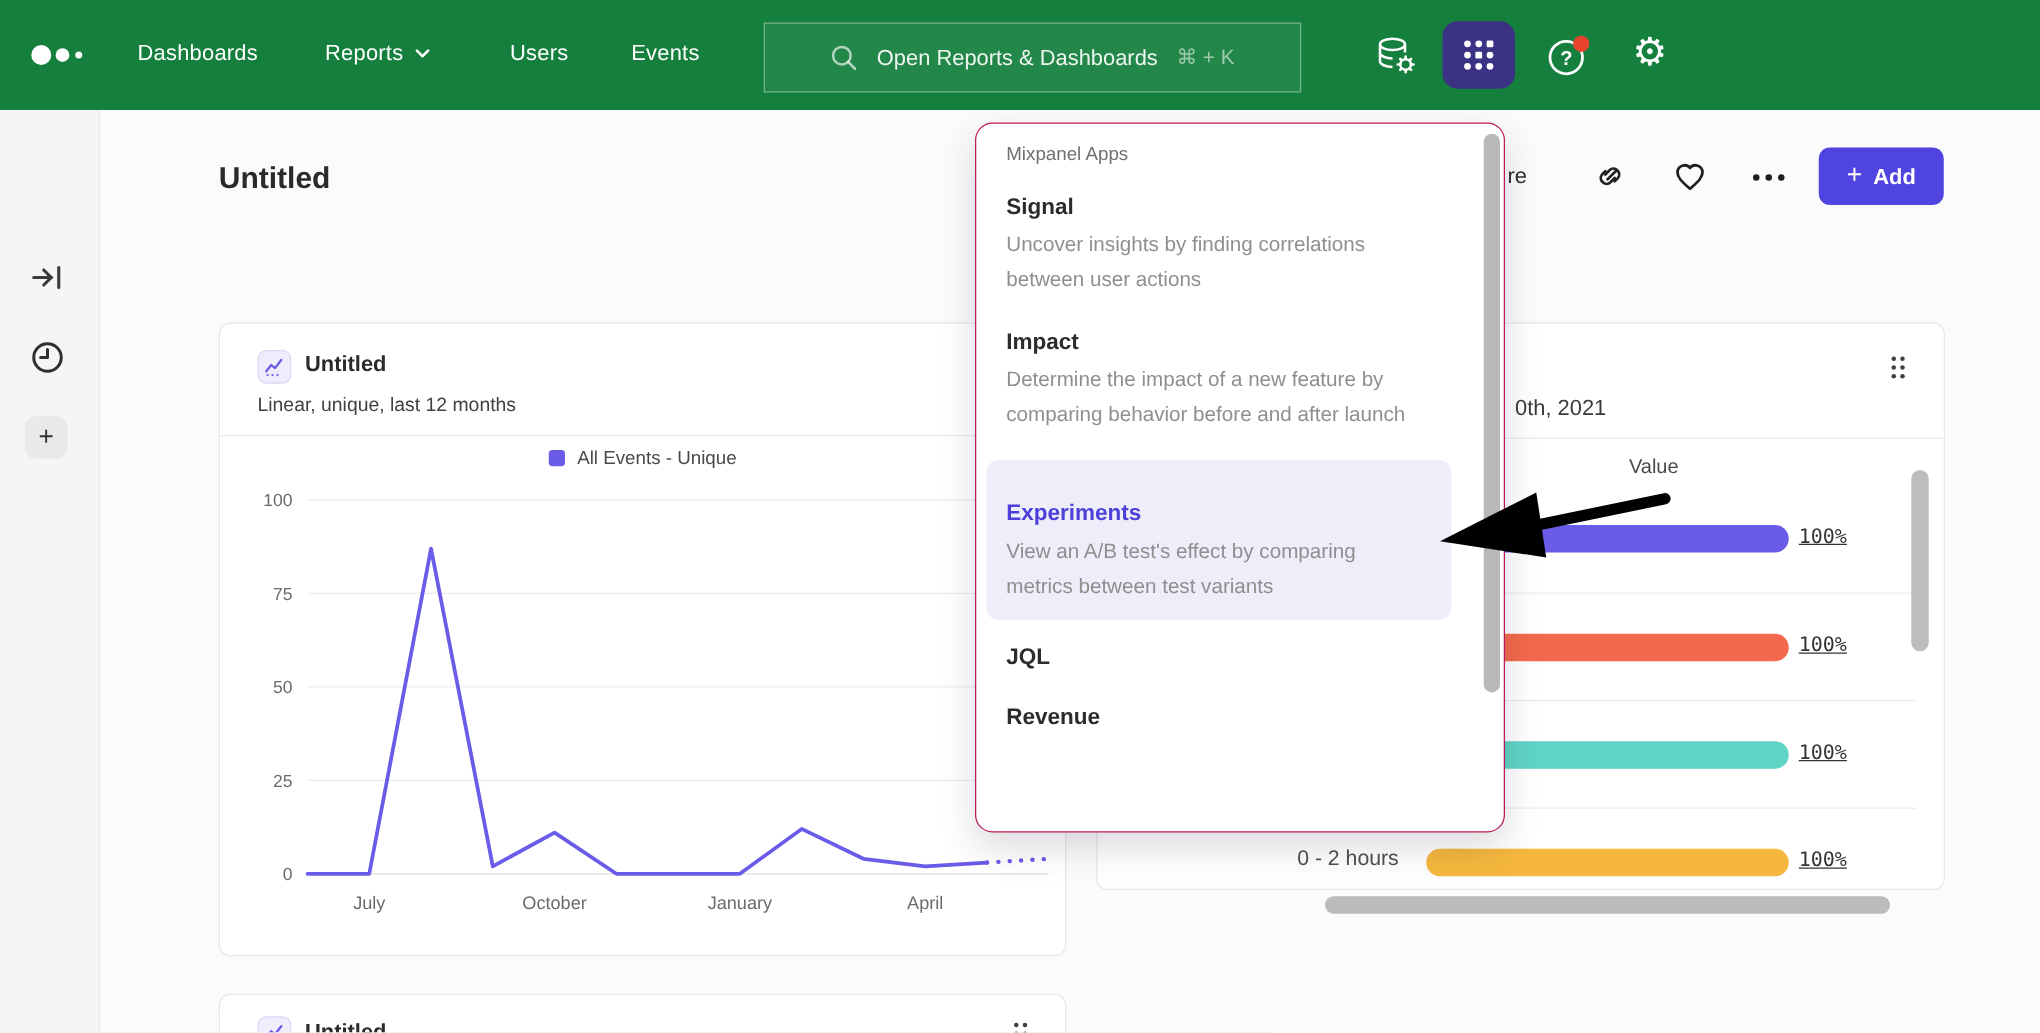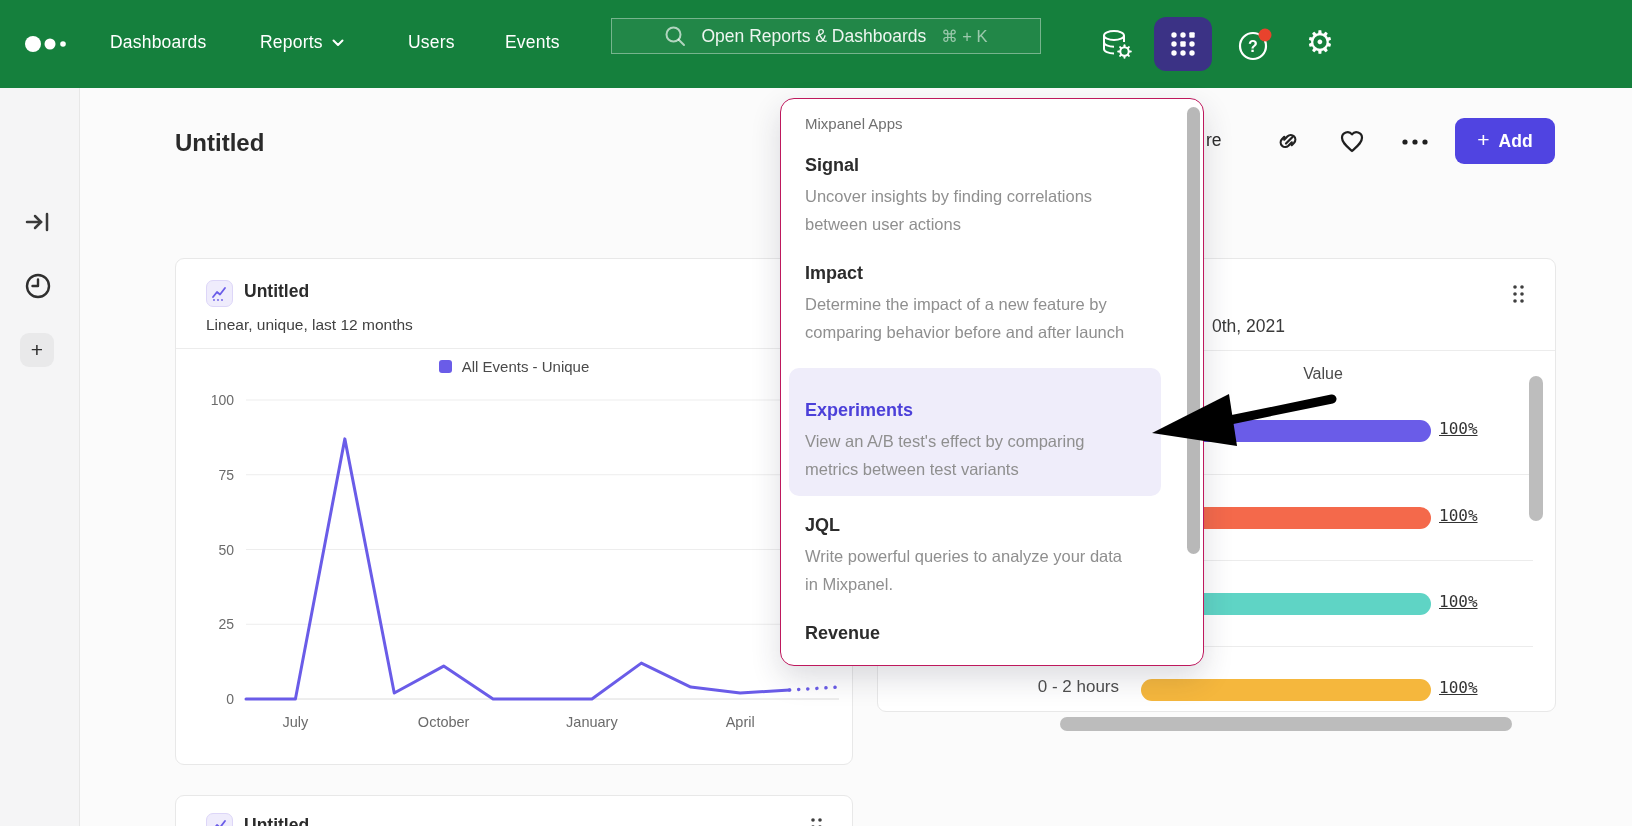--- a/index.html
+++ b/index.html
@@ -7,21 +7,21 @@
   #app {
     position:relative; width:1632px; height:826px; overflow:hidden;
     background:#fbfbfb; font-family:"Liberation Sans", sans-serif;
     -webkit-font-smoothing:antialiased;
   }
   .abs { position:absolute; }
 
   
   #navbar { position:absolute; left:0; top:0; width:1632px; height:88px; background:#15803d; z-index:4; }
   .nav-link { position:absolute; top:32px; color:#ffffff; font-size:17.5px; font-weight:500; letter-spacing:.2px; cursor:pointer; display:flex; align-items:center; gap:9px;}
-  #search-box { position:absolute; left:611px; top:18px; width:430px; height:36px; border:1.5px solid rgba(255,255,255,.38); background:rgba(255,255,255,.06); border-radius:0; display:flex; align-items:center; justify-content:center; gap:15px; cursor:text;}
+  #search-box { position:absolute; left:611px; top:18px; width:430px; height:56px; border:1.5px solid rgba(255,255,255,.38); background:rgba(255,255,255,.06); border-radius:0; display:flex; align-items:center; justify-content:center; gap:15px; cursor:text;}
   #search-box .ph { color:rgba(255,255,255,.92); font-size:17.5px; font-weight:500;}
   #search-box .sc { color:rgba(255,255,255,.55); font-size:16.5px; }
   #apps-btn { position:absolute; left:1154px; top:17px; width:58px; height:54px; background:#3b3285; border-radius:12px; display:flex; align-items:center; justify-content:center; cursor:pointer;}
   .nav-ico { position:absolute; cursor:pointer; }
   #gear-ico { color:#ffffff; font-size:31px; line-height:31px; font-family:"DejaVu Sans", sans-serif;}
   #user-block { position:absolute; left:1408px; top:19px; color:#fff; cursor:pointer; white-space:nowrap;}
   #user-block .uname { font-size:17.5px; font-weight:700; }
   #user-block .uproj { font-size:14.5px; font-weight:600; margin-top:5px; opacity:.95;}
 
   
@@ -305,21 +305,20 @@
     <div class="mi">
       <div class="mi-title">Impact</div>
       <div class="mi-desc">Determine the impact of a new feature by comparing behavior before and after launch</div>
     </div>
     <div class="mi active">
       <div class="mi-title">Experiments</div>
       <div class="mi-desc">View an A/B test's effect by comparing metrics between test variants</div>
     </div>
     <div class="mi">
       <div class="mi-title">JQL</div>
-      <div class="mi-desc">Write powerful queries to analyze your data in Mixpanel.</div>
     </div>
     <div class="mi">
       <div class="mi-title">Revenue</div>
     </div>
     <div id="menu-scroll"></div>
   </div>
 
   <svg id="arrow-annot" width="200" height="70">
     <line x1="90" y1="40" x2="192" y2="19" stroke="#000" stroke-width="9" stroke-linecap="round"></line>
     <polygon points="12,53 89,14 97,66" fill="#000"></polygon>

